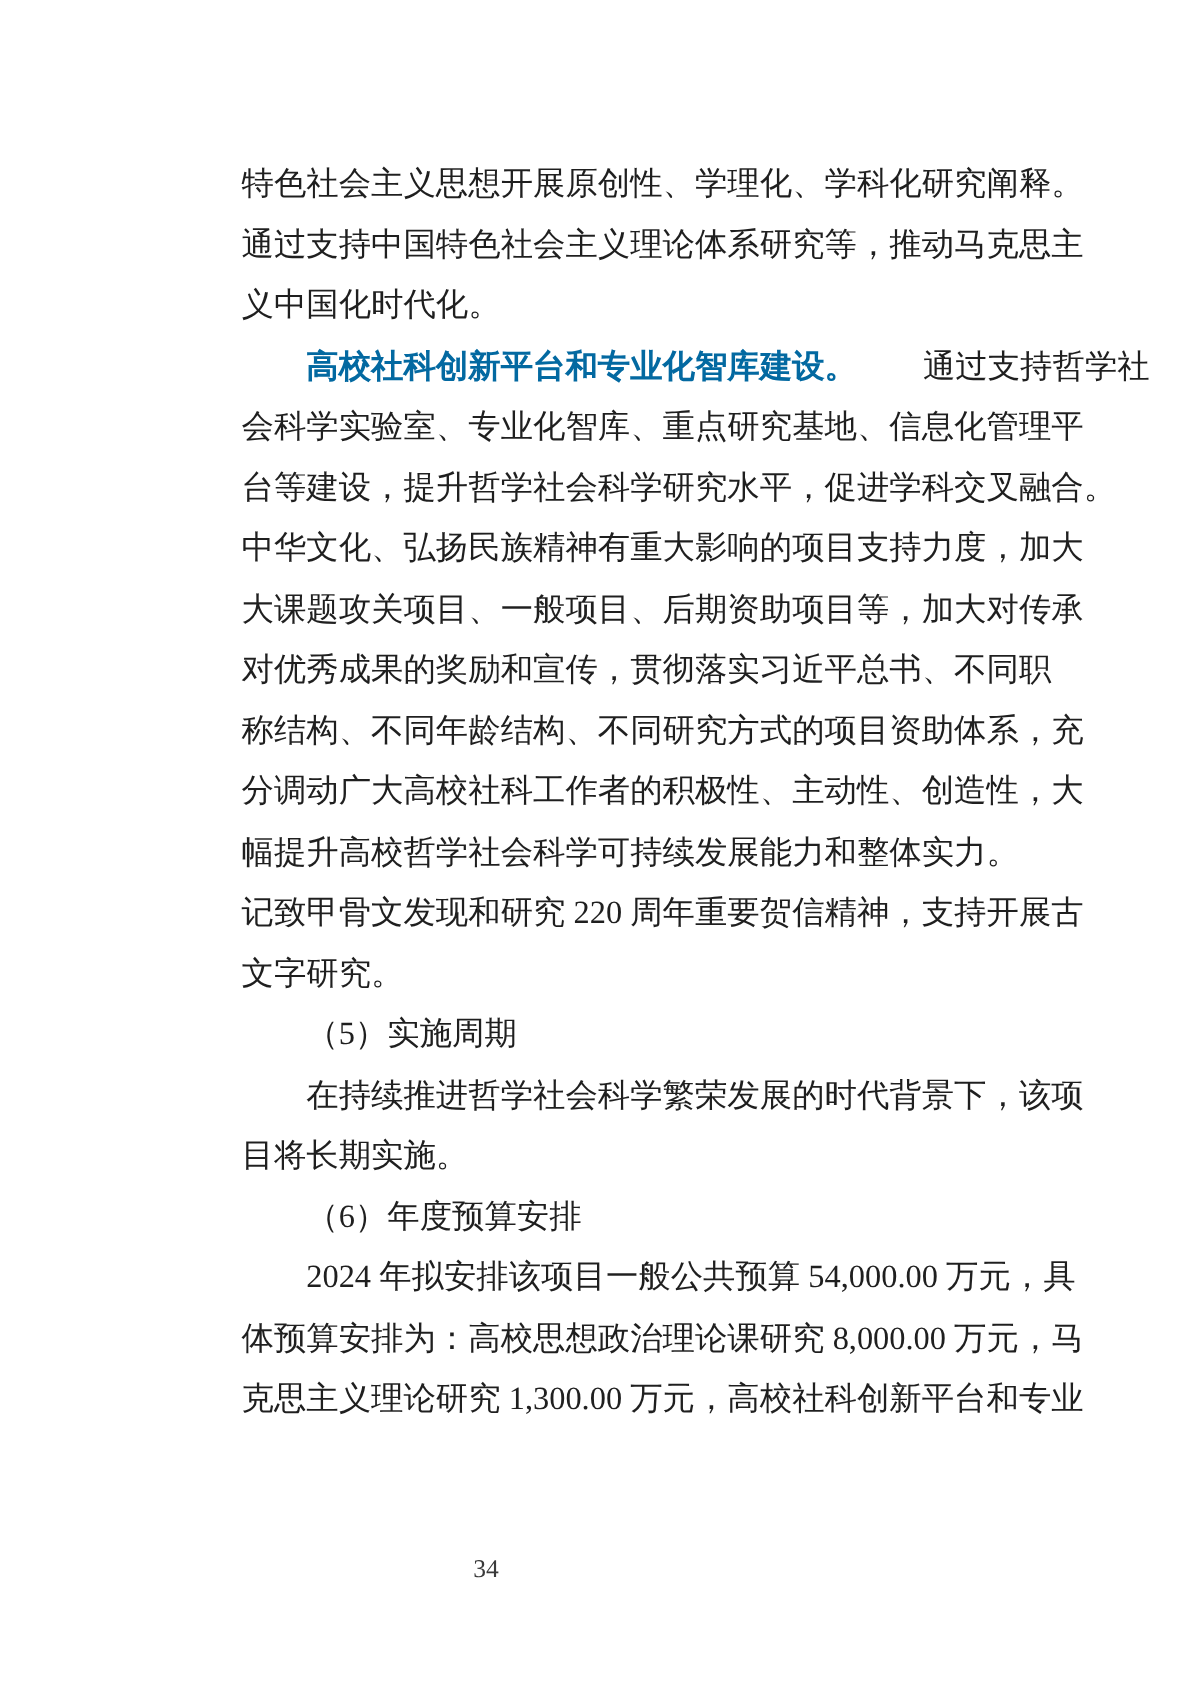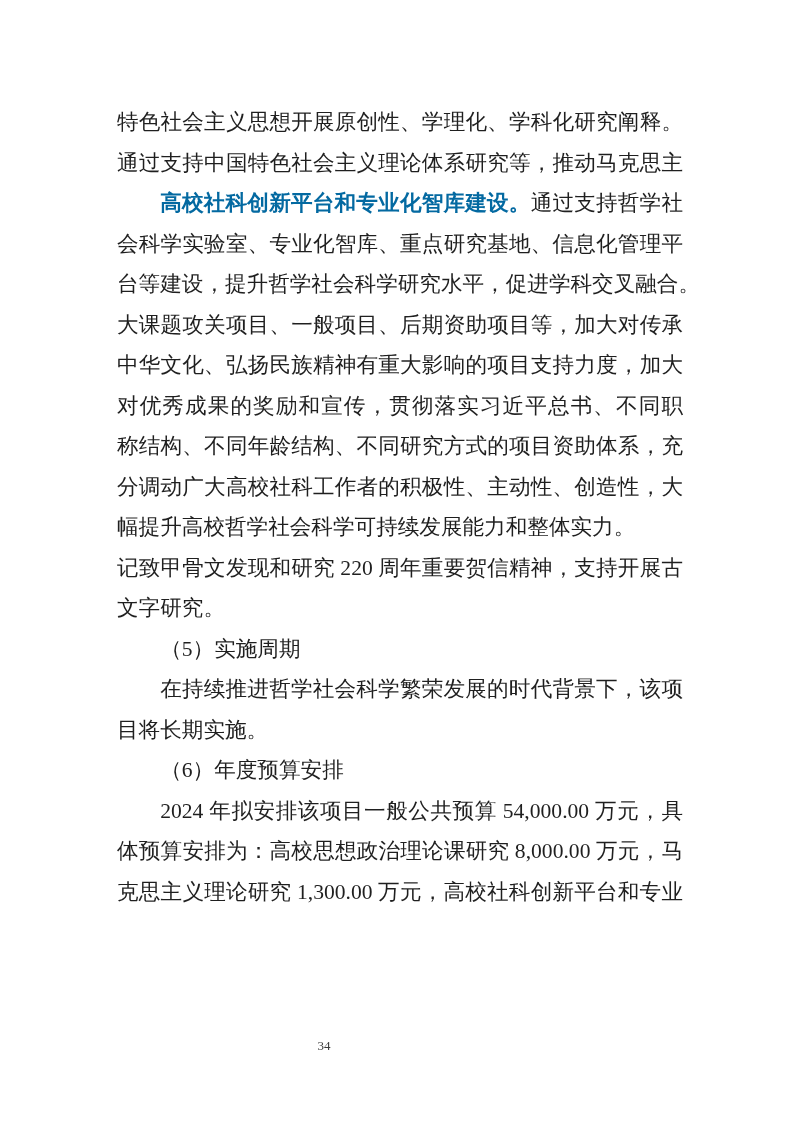--- a/index.html
+++ b/index.html
@@ -38,48 +38,50 @@
   }
   .line.justify {
     text-align: justify;
     text-align-last: justify;
   }
   .line.indent {
     padding-left: 43.2px;
   }
   .seg {
     font-weight: normal;
+    margin-left: 44px;
   }
   .seg.bold {
     font-weight: bold;
     color: #0369a1;
   }
   .page-number {
     position: absolute;
     top: 1036px;
     left: 0;
     width: 648px;
     text-align: center;
-    font-size: 13px;
+    font-size: 17px;
     line-height: 20px;
     color: #3a3a3a;
   }
 </style>
 </head>
 <body>
 
 <div class="page">
   <div class="text-block" id="text-block">
       <div class="line justify"><span class="seg">特色社会主义思想开展原创性、学理化、学科化研究阐释。</span></div>
       <div class="line justify"><span class="seg">通过支持中国特色社会主义理论体系研究等，推动马克思主</span></div>
+      <div class="line"><span class="seg">义中国化时代化。</span></div>
       <div class="line justify indent"><span class="seg bold">高校社科创新平台和专业化智库建设。</span><span class="seg">通过支持哲学社</span></div>
       <div class="line justify"><span class="seg">会科学实验室、专业化智库、重点研究基地、信息化管理平</span></div>
       <div class="line justify"><span class="seg">台等建设，提升哲学社会科学研究水平，促进学科交叉融合。</span></div>
+      <div class="line justify"><span class="seg">中华文化、弘扬民族精神有重大影响的项目支持力度，加大</span></div>
       <div class="line justify"><span class="seg">大课题攻关项目、一般项目、后期资助项目等，加大对传承</span></div>
-      <div class="line justify"><span class="seg">中华文化、弘扬民族精神有重大影响的项目支持力度，加大</span></div>
       <div class="line justify"><span class="seg">对优秀成果的奖励和宣传，贯彻落实习近平总书、不同职</span></div>
       <div class="line justify"><span class="seg">称结构、不同年龄结构、不同研究方式的项目资助体系，充</span></div>
       <div class="line justify"><span class="seg">分调动广大高校社科工作者的积极性、主动性、创造性，大</span></div>
       <div class="line"><span class="seg">幅提升高校哲学社会科学可持续发展能力和整体实力。</span></div>
       <div class="line justify"><span class="seg">记致甲骨文发现和研究 220 周年重要贺信精神，支持开展古</span></div>
       <div class="line"><span class="seg">文字研究。</span></div>
       <div class="line indent"><span class="seg">（5）实施周期</span></div>
       <div class="line justify indent"><span class="seg">在持续推进哲学社会科学繁荣发展的时代背景下，该项</span></div>
       <div class="line"><span class="seg">目将长期实施。</span></div>
       <div class="line indent"><span class="seg">（6）年度预算安排</span></div>

